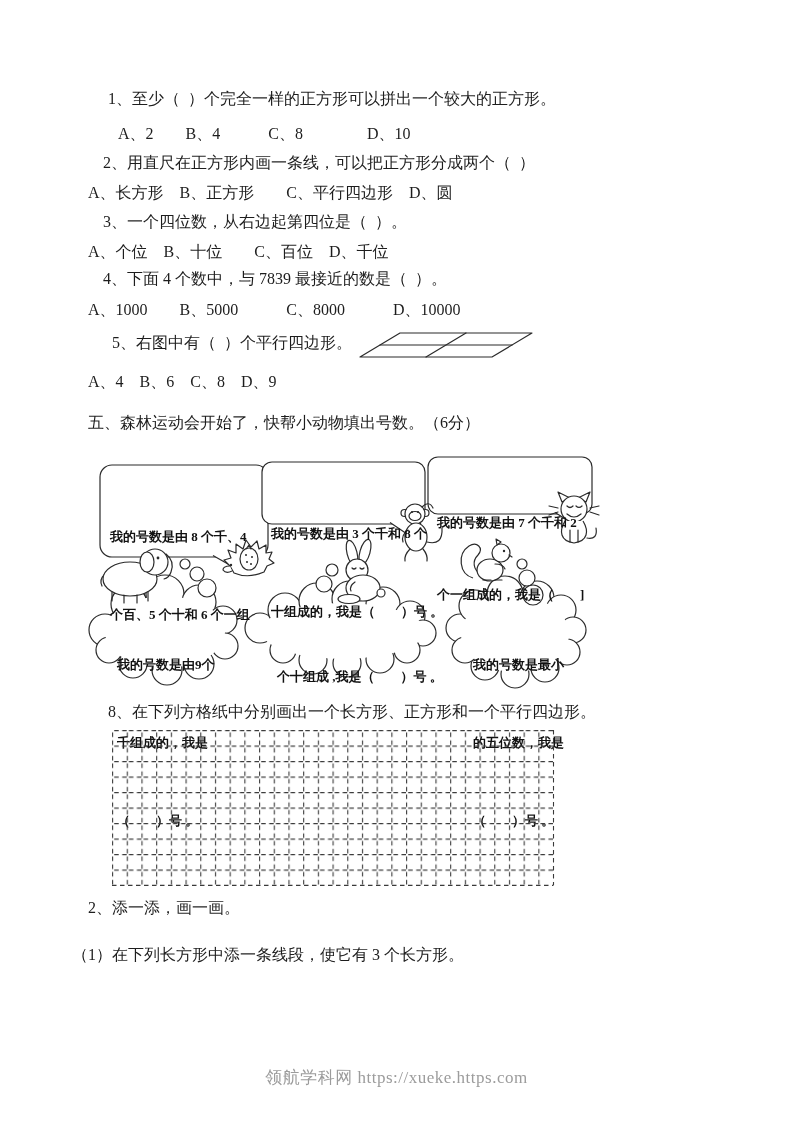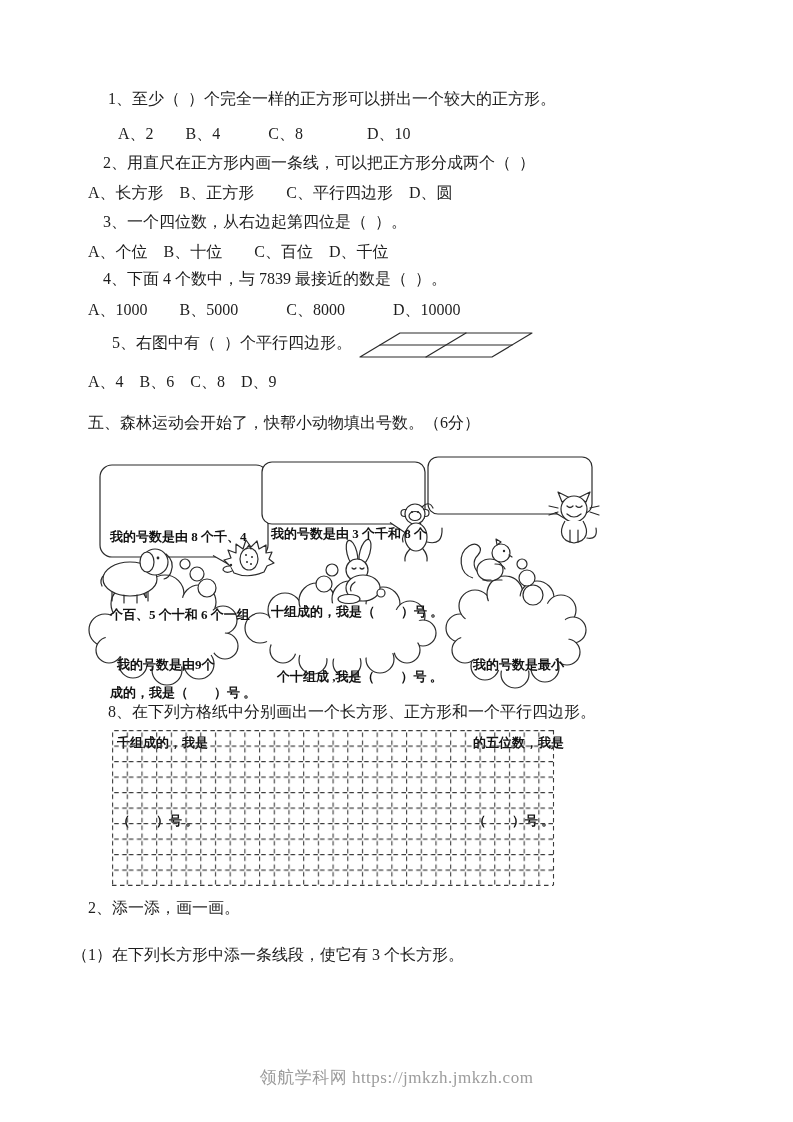--- a/index.html
+++ b/index.html
@@ -213,25 +213,28 @@
         <path class="ln" d="M8,14 L-1,12 M8,18 L-1,21 M40,14 L49,12 M40,18 L49,21"></path>
         <path class="shp" d="M15,27 C9,37 10,47 24,49 C38,47 39,37 33,27"></path>
         <path class="ln" d="M20,36 L20,48 M28,36 L28,48"></path>
         <path class="ln" d="M37,44 q11,2 9,-10"></path>
       </g>
     </svg>
 
     <div class="btext" style="left:25px;top:20px">
       <span>我的号数是由 8 个千、4</span>
       <span>个百、5 个十和 6 个一组</span>
-      <span>成的，我是（　　）号 。</span>
     </div>
     <div class="btext" style="left:186px;top:17px">
       <span>我的号数是由 3 个千和 8 个</span>
       <span>十组成的，我是（　　）号 。</span>
+    </div>
+    <div class="btext" style="left:352px;top:11px;line-height:24px">
+      <span>我的号数是由 7 个千和 2</span>
+      <span>个一组成的，我是（　　]</span>
     </div>
     <div class="btext" style="left:32px;top:148px">
       <span>我的号数是由9个</span>
       <span>千组成的，我是</span>
       <span>（　　）号 。</span>
     </div>
     <div class="btext" style="left:192px;top:157px;line-height:27px">
       <span>个十组成 ,我是（　　）号 。</span>
     </div>
     <div class="btext" style="left:388px;top:148px">
@@ -249,15 +252,15 @@
         <path d="M 14.7 0.6 L 0.6 0.6 L 0.6 15.5" fill="none" stroke="#3a3a3a" stroke-width="1.1" stroke-dasharray="4.5 3.5"></path>
       </pattern>
     </defs>
     <rect x="0" y="0" width="441" height="155" fill="url(#cell)"></rect>
     <path d="M 441.5 0 L 441.5 155 M 0 155.4 L 441.5 155.4" fill="none" stroke="#3a3a3a" stroke-width="1.1" stroke-dasharray="4.5 3.5"></path>
   </svg>
 
   <div class="tline" style="left:88px;top:897px">2、添一添，画一画。</div>
   <div class="tline" style="left:72px;top:944px">（1）在下列长方形中添一条线段，使它有 3 个长方形。</div>
 
-  <div class="footer">领航学科网 https://jmkzh.jmkzh.com</div>
+  <div class="footer">领航学科网 https://xueke.https.com</div>
 
 </div>
 
 </body></html>

